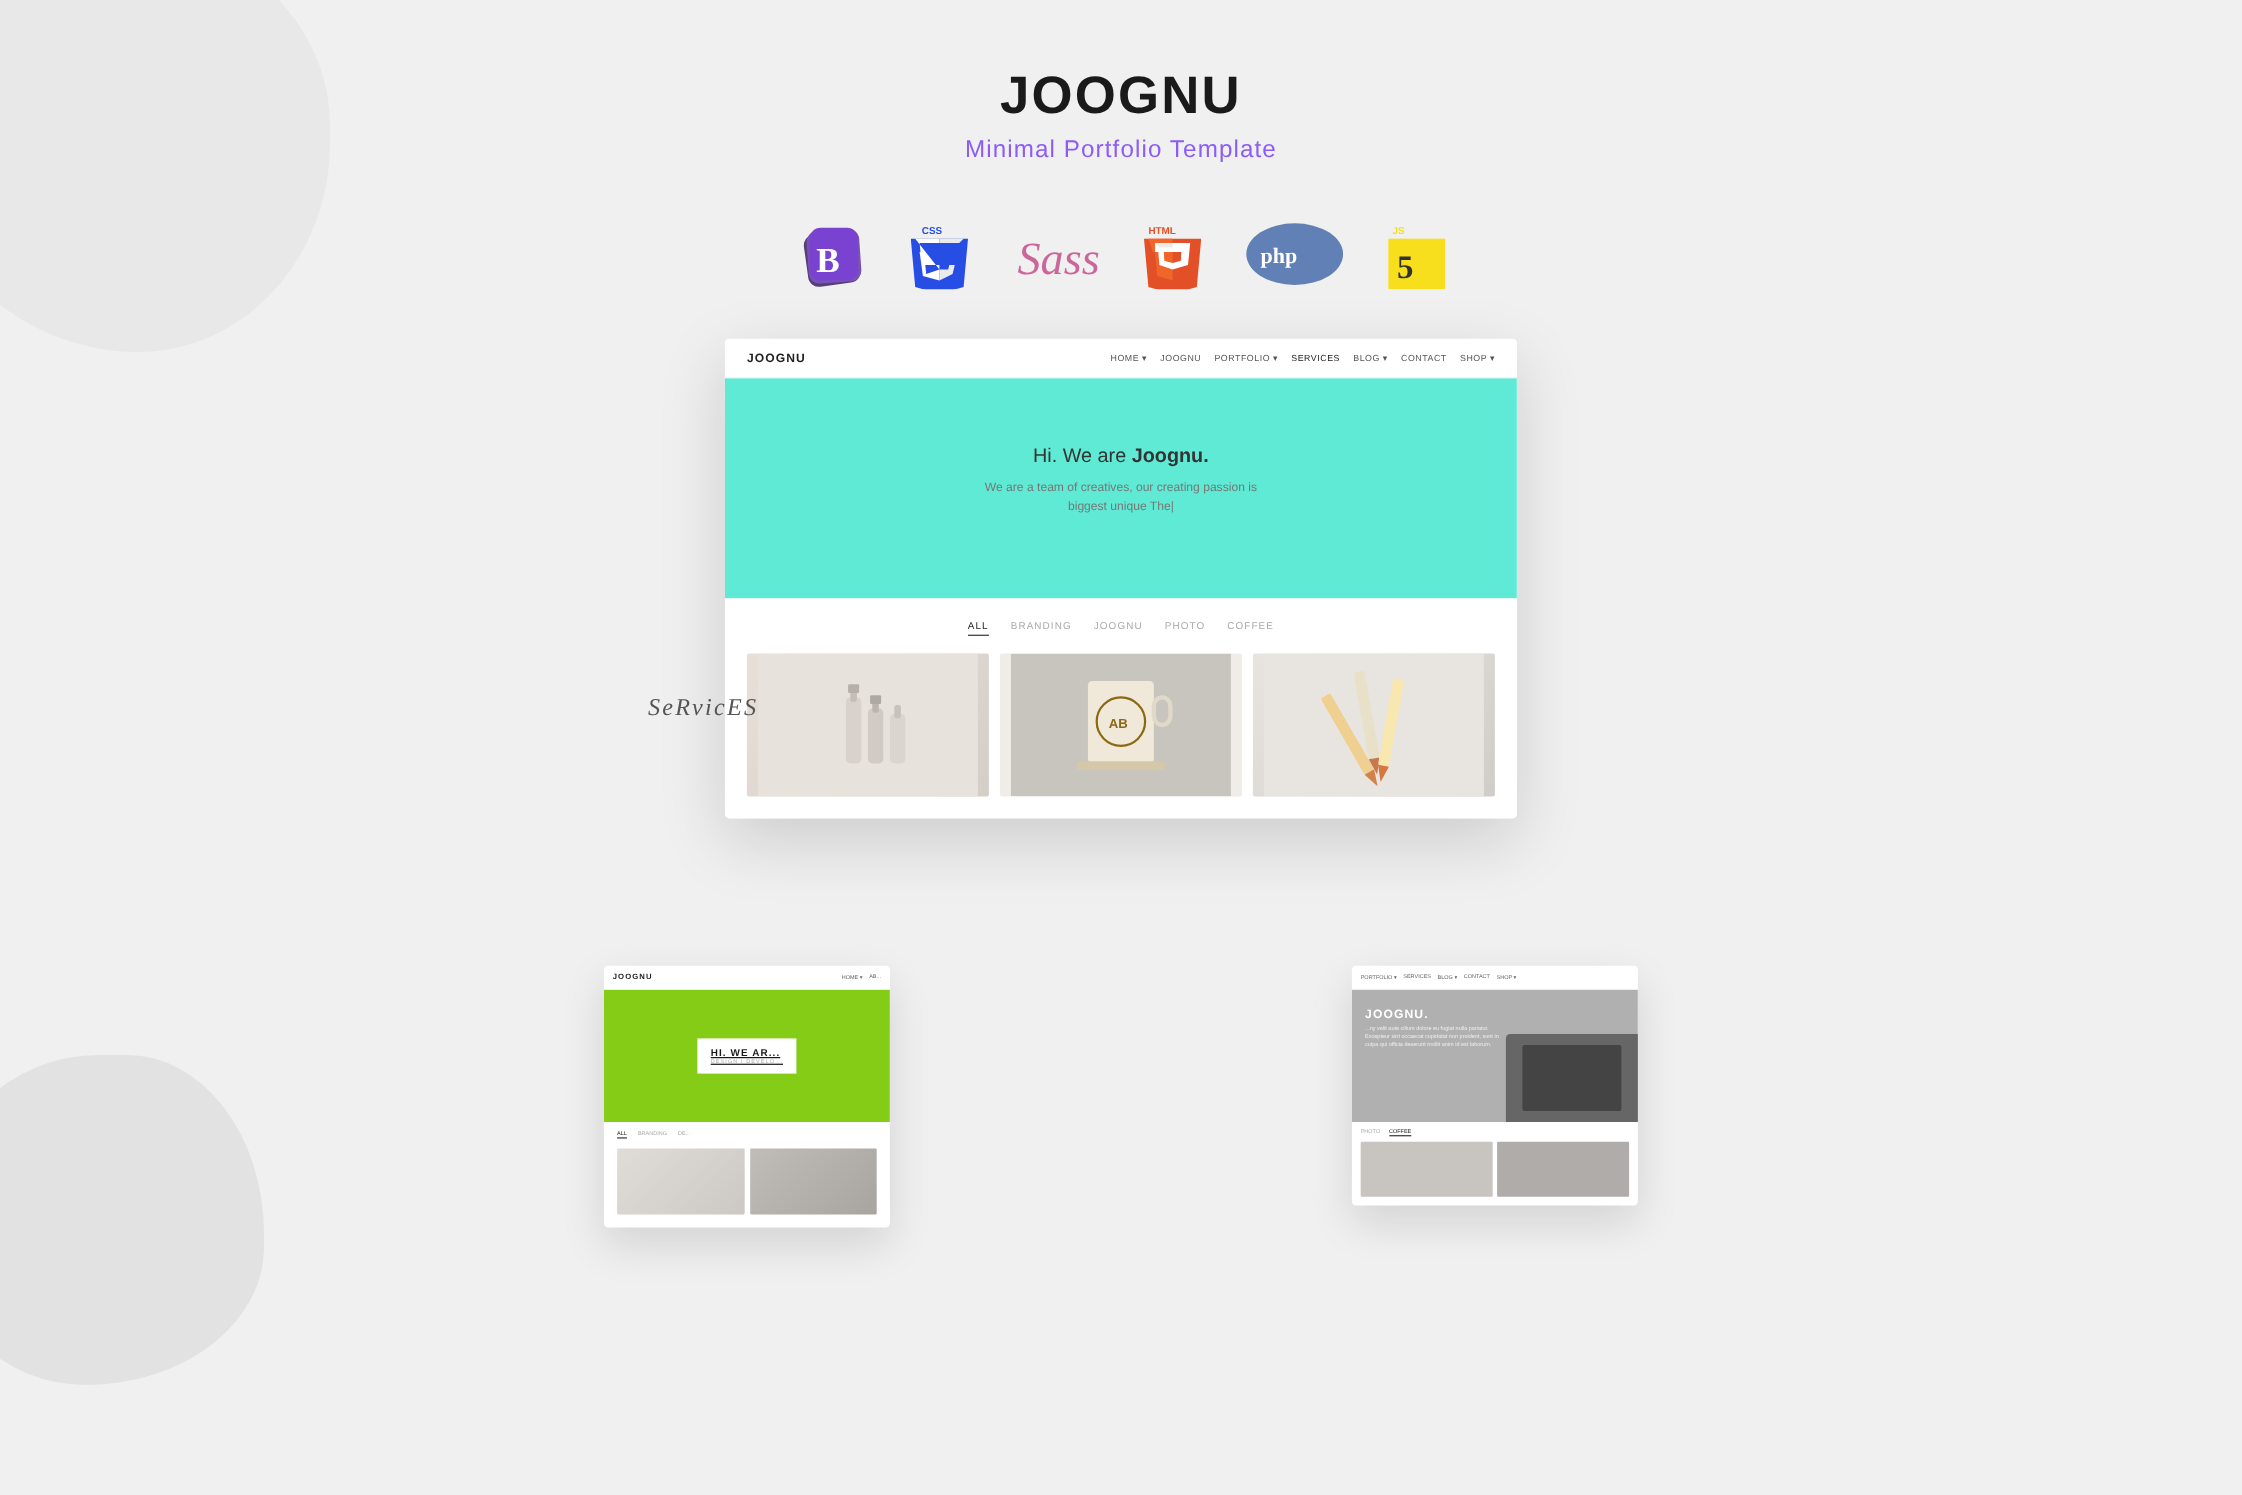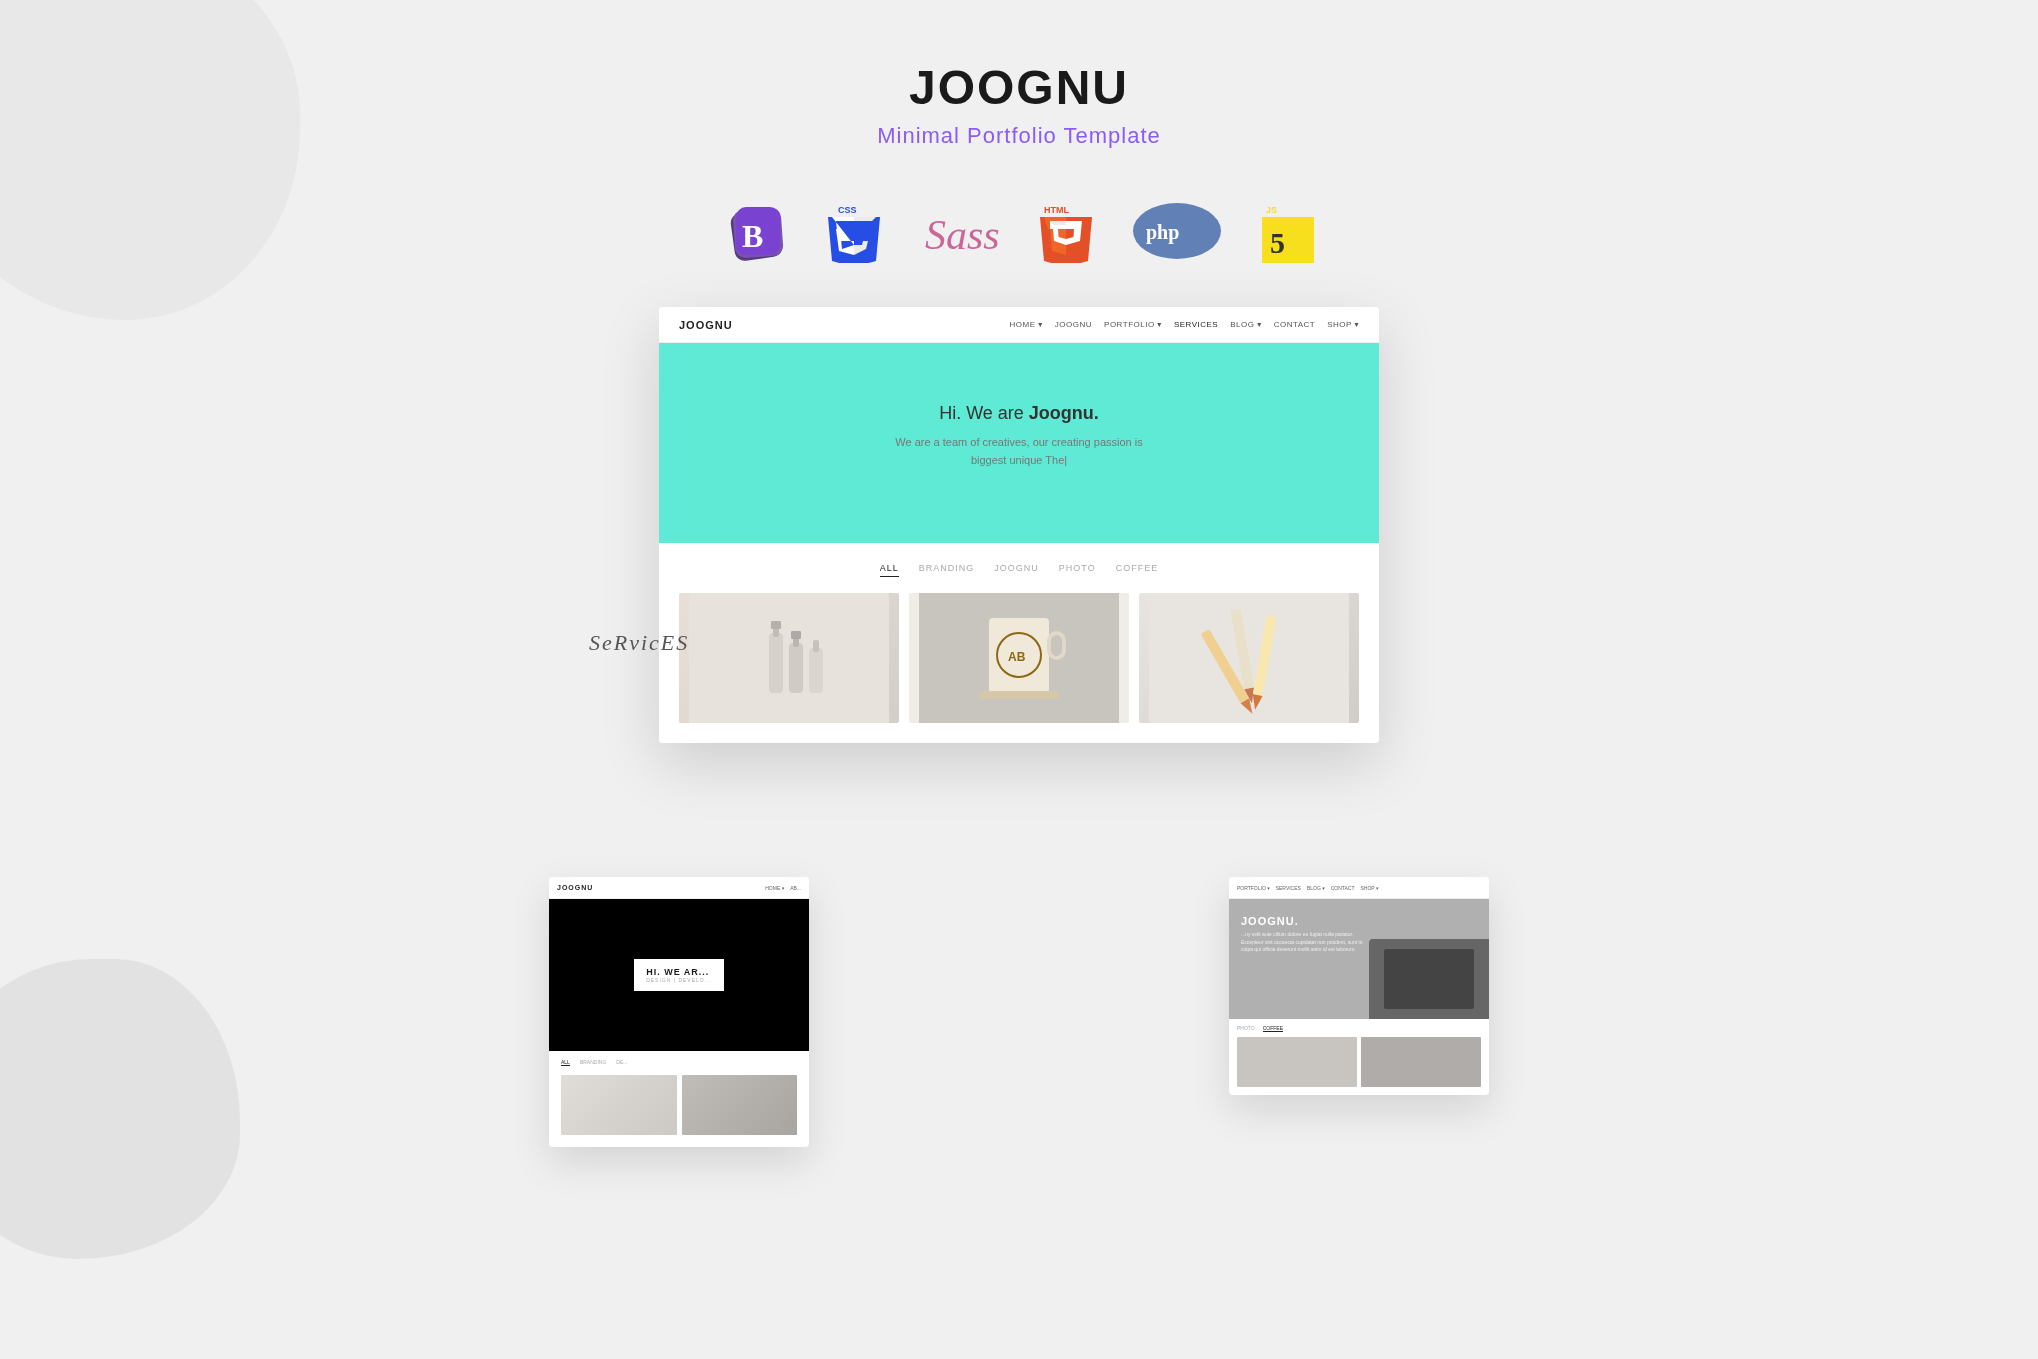--- a/index.html
+++ b/index.html
@@ -266,26 +266,27 @@
       gap: 6px;
     }
     .side-menu span {
       font-family: Arial, sans-serif;
       font-size: 5px;
       color: #666;
     }
 
     
     .side-left-hero {
-      background: #000000;
-      height: 152px;
+      background: #84cc16;
+      height: 120px;
       position: relative;
       display: flex;
       align-items: center;
       justify-content: center;
+      text-decoration: underline;
     }
     .side-left-white-box {
       background: #fff;
       padding: 8px 12px;
       text-align: left;
     }
     .side-hi-we-are {
       font-family: Arial, sans-serif;
       font-size: 9px;
       font-weight: 700;

